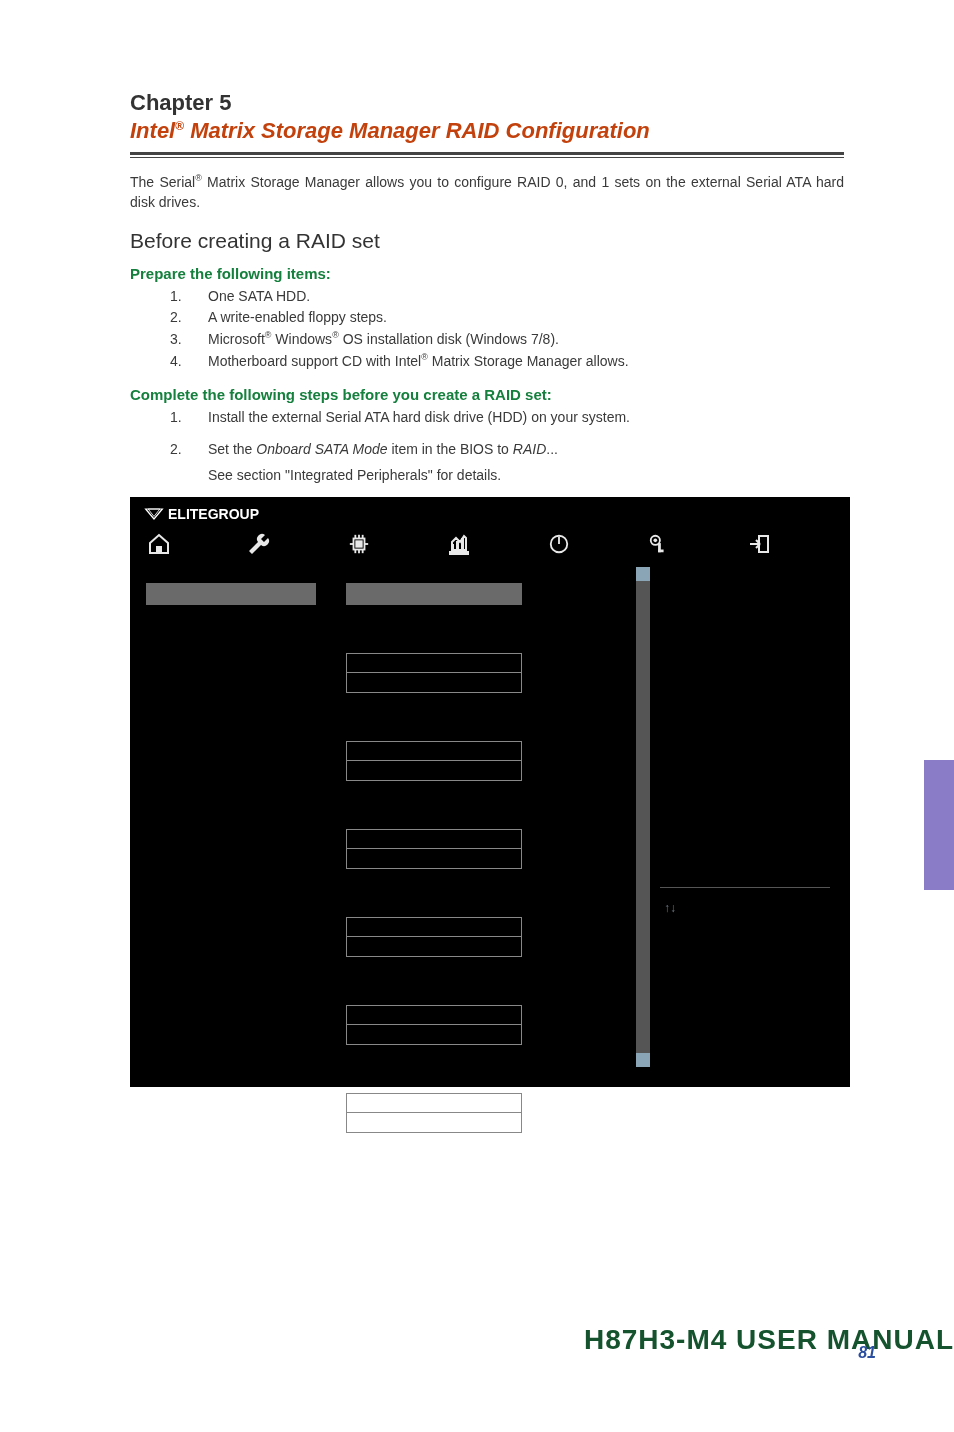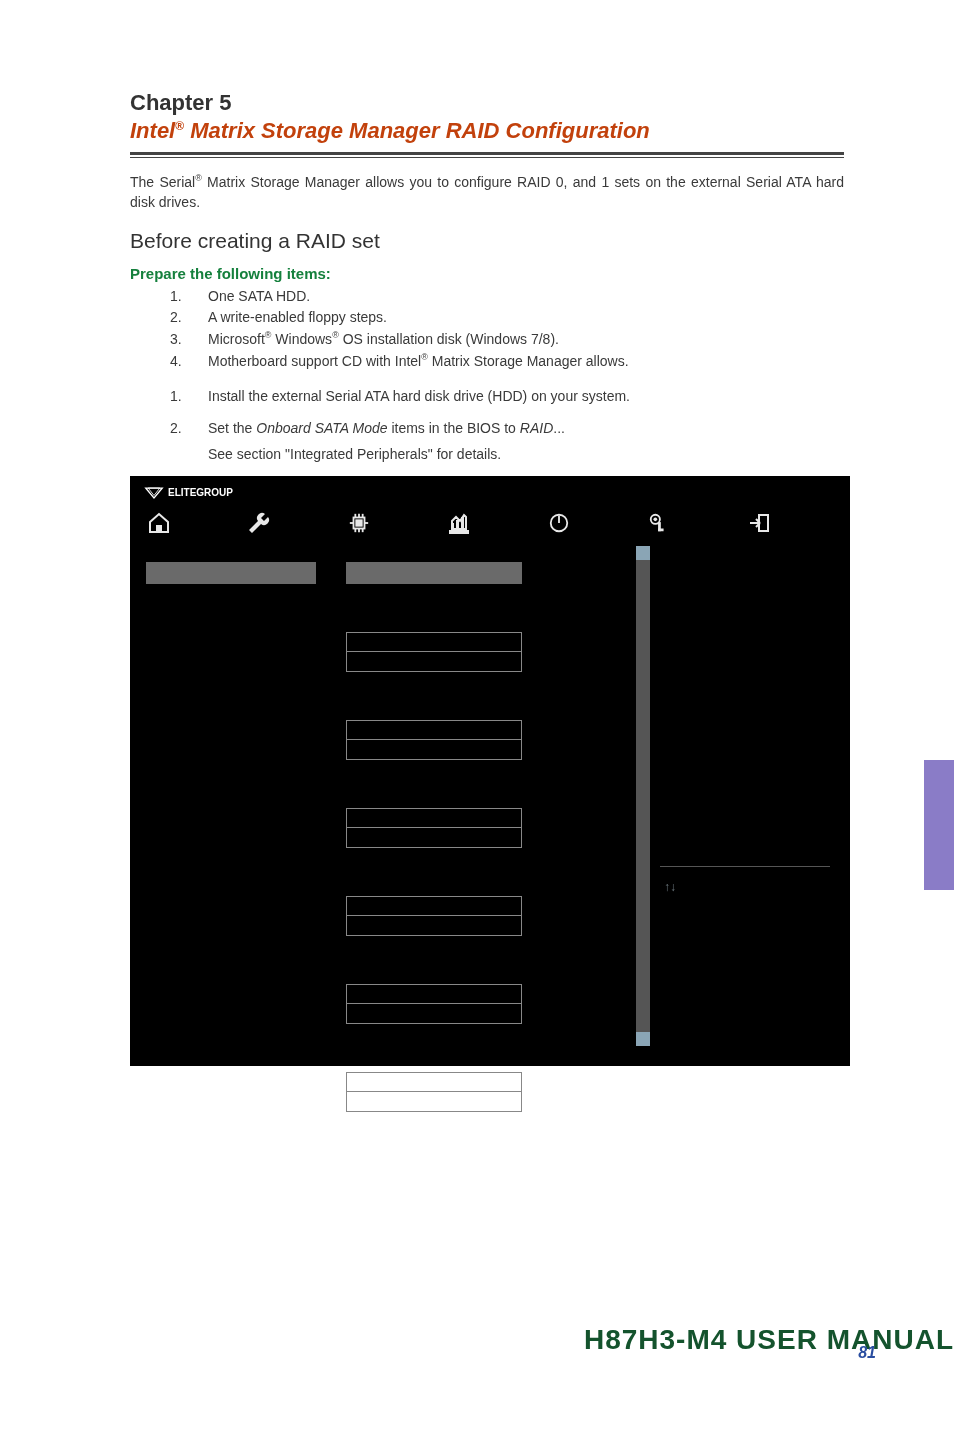--- a/index.html
+++ b/index.html
@@ -81,21 +81,21 @@
     height: 60px;
     background: #000;
     display: flex;
     align-items: center;
     padding: 8px 14px 0 14px;
     gap: 60px;
   }
   .bios-logo {
     color: #fff;
     font-weight: 700;
-    font-size: 10px;
+    font-size: 14px;
     display: flex;
     align-items: center;
     gap: 4px;
     height: 18px;
     align-self: flex-start;
   }
   .bios-logo .mark {
     width: 20px; height: 14px;
     display: inline-flex; align-items:center; justify-content:center;
   }
@@ -253,29 +253,30 @@
       </span>
     </li>
     <li>
       <span class="num">4.</span>
       <span>
         <span>Motherboard support CD with Intel</span><sup class="r">®</sup><span> Matrix Storage Manager allows.</span>
       </span>
     </li>
   </ol>
 
+  <div class="subh">Complete the following steps before you create a RAID set:</div>
   <ol class="list" style="margin-bottom:6px;">
     <li style="margin-bottom:10px;">
       <span class="num">1.</span>
       <span>Install the external Serial ATA hard disk drive (HDD) on your system.</span>
     </li>
     <li>
       <span class="num">2.</span>
       <span>
-        <span>Set the </span><em class="it">Onboard SATA Mode</em><span> items in the BIOS to </span><em class="it">RAID</em><span>...</span>
+        <span>Set the </span><em class="it">Onboard SATA Mode</em><span> item in the BIOS to </span><em class="it">RAID</em><span>...</span>
       </span>
     </li>
   </ol>
   <div class="note-indent">See section "Integrated Peripherals" for details.</div>
 
   <div class="bios-block">
     <div class="bios-top">
       <div class="bios-logo">
         <span class="mark">
           <svg viewBox="0 0 24 16" width="22" height="14">

